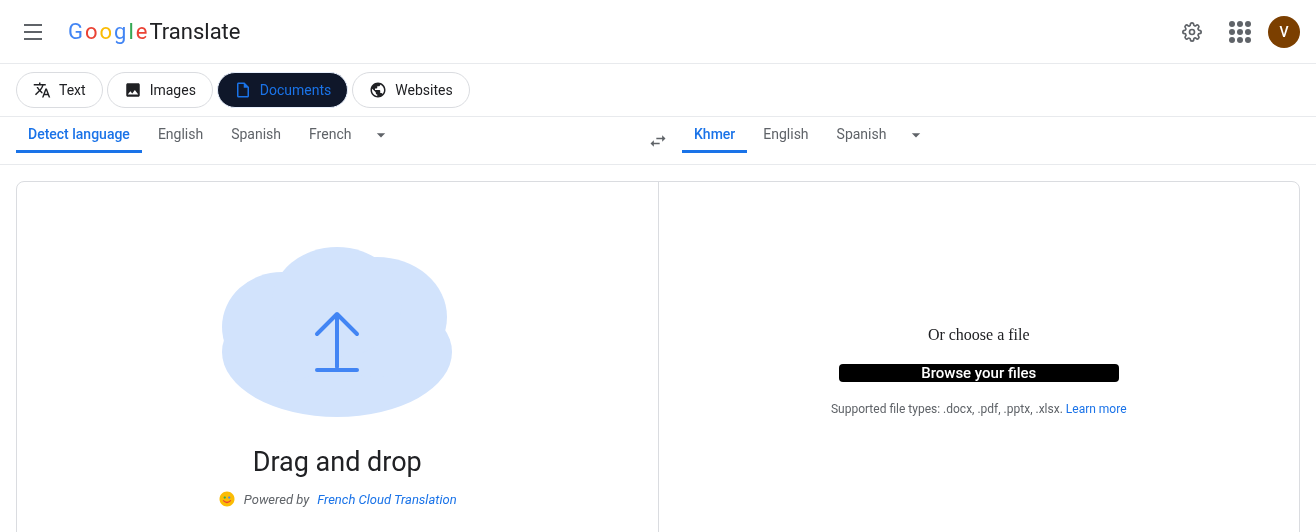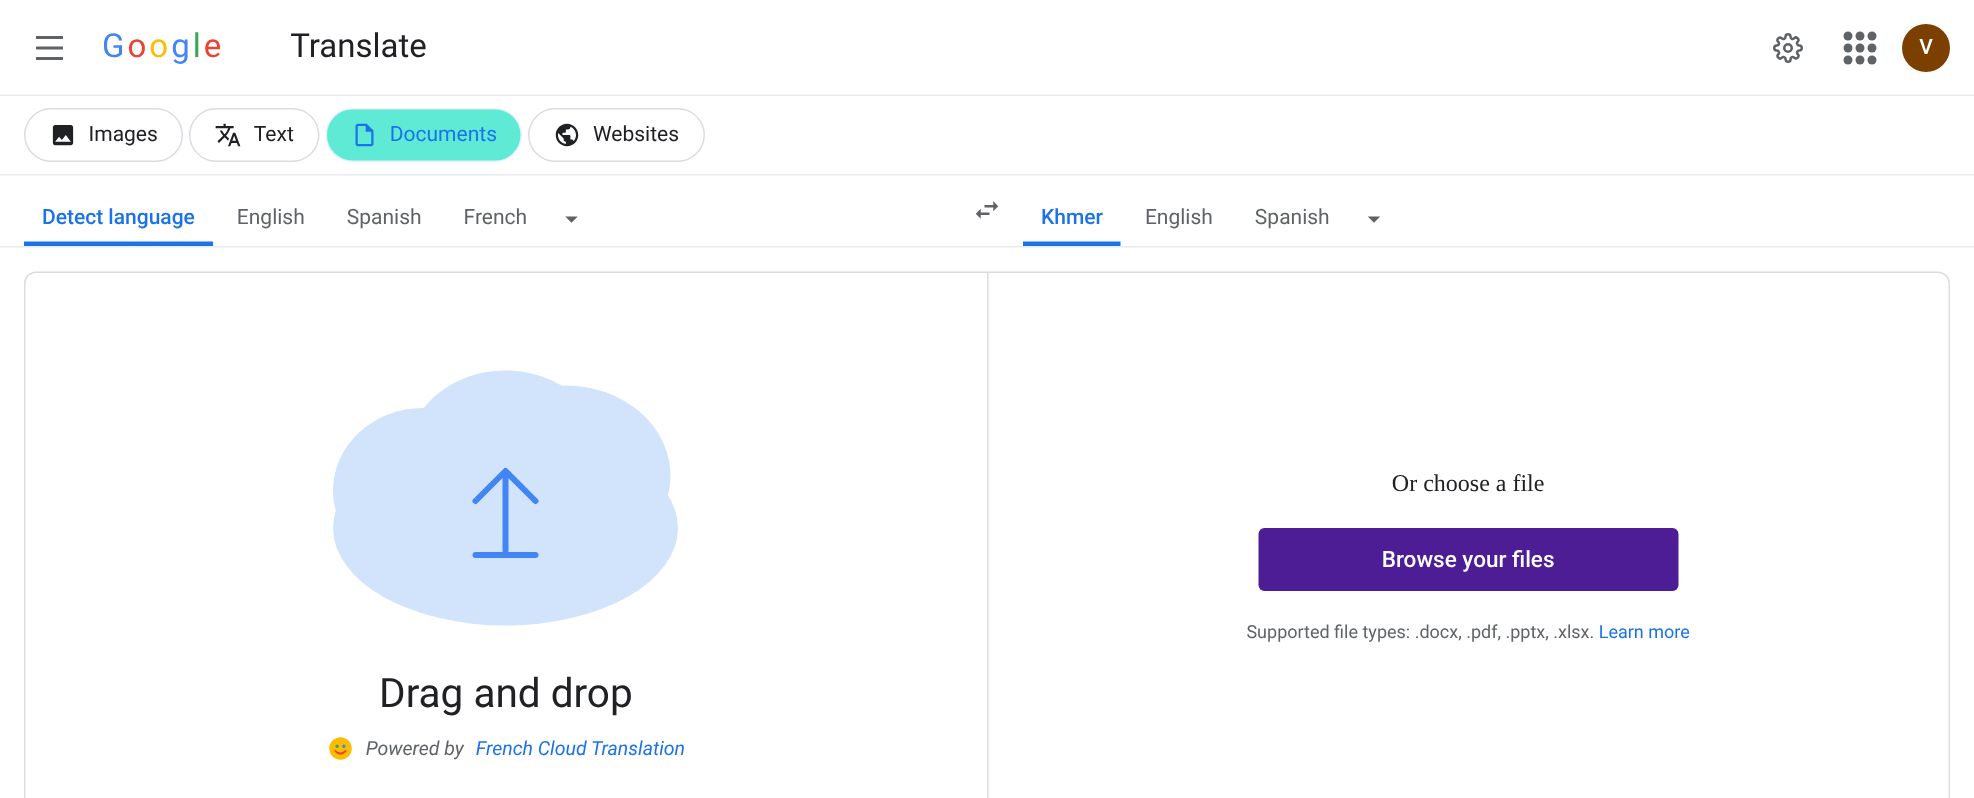--- a/index.html
+++ b/index.html
@@ -17,21 +17,21 @@
     .header-left { display: flex; align-items: center; gap: 12px; }
     .hamburger-icon { width: 24px; height: 24px; cursor: pointer; display: flex; flex-direction: column; justify-content: center; gap: 5px; }
     .hamburger-icon span { display: block; width: 18px; height: 2px; background: #5f6368; }
     .logo { display: flex; align-items: center; gap: 2px; font-size: 22px; font-weight: 400; }
     .logo-g { color: #4285f4; }
     .logo-o1 { color: #ea4335; }
     .logo-o2 { color: #fbbc05; }
     .logo-g2 { color: #4285f4; }
     .logo-l { color: #34a853; }
     .logo-e { color: #ea4335; }
-    .logo-text { color: #202124; font-size: 22px; margin-left: 44px; }
+    .logo-text { color: #202124; font-size: 22px; }
     .header-right { display: flex; align-items: center; gap: 8px; }
     .icon-btn { width: 40px; height: 40px; border-radius: 50%; border: none; background: transparent; cursor: pointer; display: flex; align-items: center; justify-content: center; }
     .avatar { width: 32px; height: 32px; border-radius: 50%; background: #7b3f00; color: #fff; display: flex; align-items: center; justify-content: center; font-size: 14px; font-weight: 500; cursor: pointer; }
 
     
     .tabs-row {
       display: flex;
       align-items: center;
       gap: 4px;
       padding: 8px 16px;
@@ -44,29 +44,29 @@
       padding: 8px 16px;
       border-radius: 20px;
       border: 1px solid #dadce0;
       background: #fff;
       cursor: pointer;
       font-size: 14px;
       color: #202124;
       font-family: inherit;
     }
     .tab-btn.active {
-      background: #5eead4;
+      background: #0f172a;
       border-color: #e8f0fe;
       color: #1a73e8;
     }
 
     
     .lang-bar {
       display: flex;
-      align-items: flex-end;
+      align-items: flex-start;
       padding: 0 16px;
       border-bottom: 1px solid #e8eaed;
       height: 48px;
       gap: 0;
     }
     .lang-source, .lang-target {
       display: flex;
       align-items: center;
       gap: 4px;
       flex: 1;
@@ -144,25 +144,25 @@
       justify-content: center;
       padding: 40px;
       gap: 20px;
     }
     .choose-file-text {
       font-size: 16px;
       color: #202124;
       font-family: Liberation Serif, serif;
     }
     .browse-btn {
-      background: #4c1d95;
+      background: #000000;
       color: #fff;
       border: none;
       border-radius: 4px;
-      padding: 12px 24px;
+      padding: 0 24px;
       font-size: 15px;
       font-weight: 500;
       cursor: pointer;
       width: 280px;
       font-family: inherit;
     }
     .supported-text {
       font-size: 12px;
       color: #5f6368;
       text-align: center;
@@ -228,29 +228,29 @@
           <div class="grid-dot"></div>
       </div>
     </div>
     <div class="avatar">V</div>
   </div>
 </div>
 
 <div class="tabs-row">
   <button class="tab-btn">
     <svg width="18" height="18" viewBox="0 0 24 24" fill="currentColor">
-      <path d="M21 19V5c0-1.1-.9-2-2-2H5c-1.1 0-2 .9-2 2v14c0 1.1.9 2 2 2h14c1.1 0 2-.9 2-2zM8.5 13.5l2.5 3.01L14.5 12l4.5 6H5l3.5-4.5z"></path>
-    </svg>
-    <span>Images</span>
+      <path d="M12.87 15.07l-2.54-2.51.03-.03c1.74-1.94 2.98-4.17 3.71-6.53H17V4h-7V2H8v2H1v1.99h11.17C11.5 7.92 10.44 9.75 9 11.35 8.07 10.32 7.3 9.19 6.69 8h-2c.73 1.63 1.73 3.17 2.98 4.56l-5.09 5.02L4 19l5-5 3.11 3.11.76-2.04zM18.5 10h-2L12 22h2l1.12-3h4.75L21 22h2l-4.5-12zm-2.62 7l1.62-4.33L19.12 17h-3.24z"></path>
+    </svg>
+    <span>Text</span>
   </button>
   <button class="tab-btn">
     <svg width="18" height="18" viewBox="0 0 24 24" fill="currentColor">
-      <path d="M12.87 15.07l-2.54-2.51.03-.03c1.74-1.94 2.98-4.17 3.71-6.53H17V4h-7V2H8v2H1v1.99h11.17C11.5 7.92 10.44 9.75 9 11.35 8.07 10.32 7.3 9.19 6.69 8h-2c.73 1.63 1.73 3.17 2.98 4.56l-5.09 5.02L4 19l5-5 3.11 3.11.76-2.04zM18.5 10h-2L12 22h2l1.12-3h4.75L21 22h2l-4.5-12zm-2.62 7l1.62-4.33L19.12 17h-3.24z"></path>
-    </svg>
-    <span>Text</span>
+      <path d="M21 19V5c0-1.1-.9-2-2-2H5c-1.1 0-2 .9-2 2v14c0 1.1.9 2 2 2h14c1.1 0 2-.9 2-2zM8.5 13.5l2.5 3.01L14.5 12l4.5 6H5l3.5-4.5z"></path>
+    </svg>
+    <span>Images</span>
   </button>
   <button class="tab-btn active">
     <svg width="18" height="18" viewBox="0 0 24 24" fill="#1a73e8">
       <path d="M14 2H6c-1.1 0-2 .9-2 2v16c0 1.1.9 2 2 2h12c1.1 0 2-.9 2-2V8l-6-6zm4 18H6V4h7v5h5v11z"></path>
     </svg>
     <span>Documents</span>
   </button>
   <button class="tab-btn">
     <svg width="18" height="18" viewBox="0 0 24 24" fill="currentColor">
       <path d="M12 2C6.48 2 2 6.48 2 12s4.48 10 10 10 10-4.48 10-10S17.52 2 12 2zm-1 17.93c-3.95-.49-7-3.85-7-7.93 0-.62.08-1.21.21-1.79L9 15v1c0 1.1.9 2 2 2v1.93zm6.9-2.54c-.26-.81-1-1.39-1.9-1.39h-1v-3c0-.55-.45-1-1-1H8v-2h2c.55 0 1-.45 1-1V7h2c1.1 0 2-.9 2-2v-.41c2.93 1.19 5 4.06 5 7.41 0 2.08-.8 3.97-2.1 5.39z"></path>

